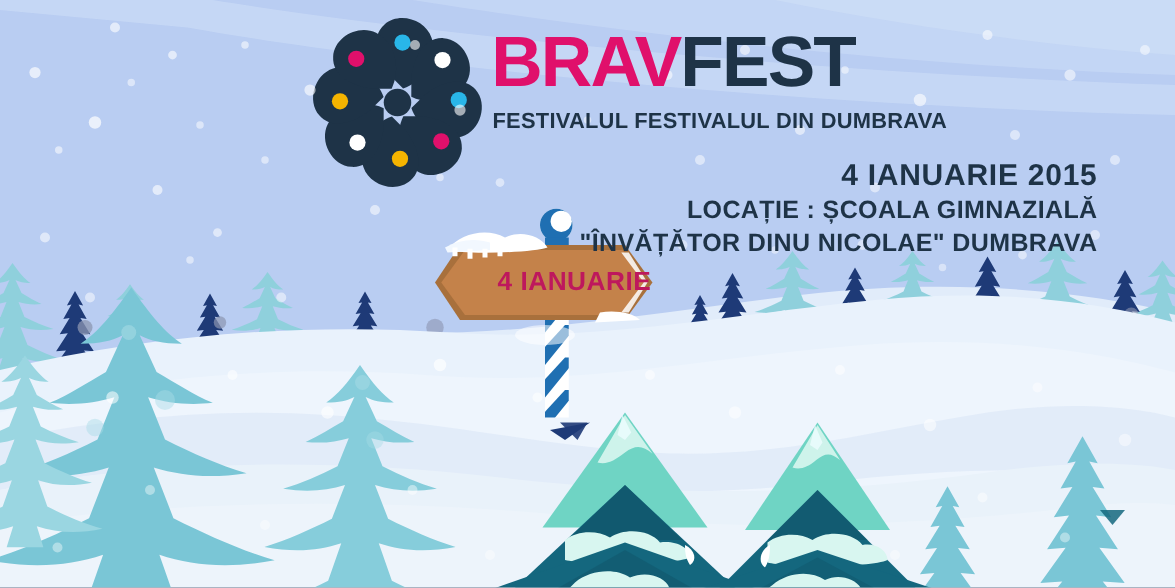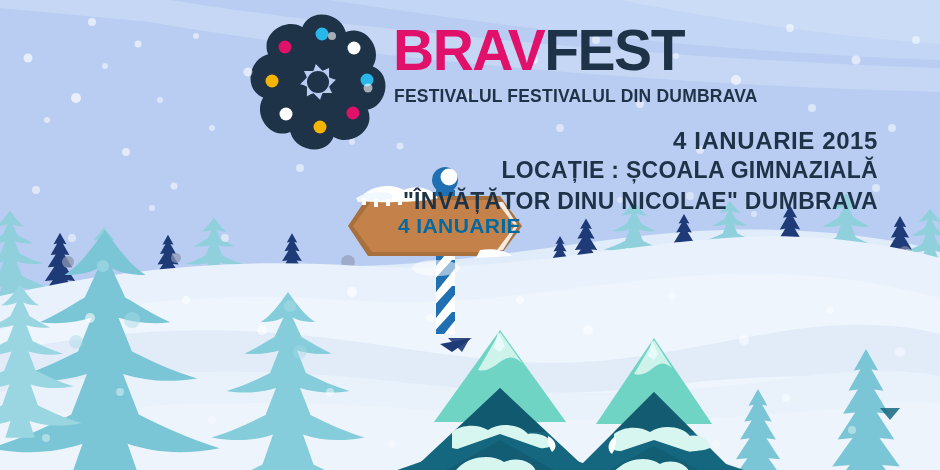--- a/index.html
+++ b/index.html
@@ -36,25 +36,25 @@
     letter-spacing:0.5px; white-space:nowrap;
   }
   #infoblock {
     position:absolute; right:62px; top:126px;
     text-align:right; color:#1e3347;
   }
   #infoblock .date {
     font-size:24px; font-weight:bold; letter-spacing:0.6px; line-height:1.22;
   }
   #infoblock .loc1, #infoblock .loc2 {
-    font-size:23px; font-weight:bold; letter-spacing:0.3px; line-height:1.32;
+    font-size:20px; font-weight:bold; letter-spacing:0.3px; line-height:1.32;
   }
   #signtext {
     position:absolute; left:398px; top:214px;
-    font-size:21px; font-weight:bold; color:#0369a1;
+    font-size:21px; font-weight:bold; color:#be185d;
     letter-spacing:0.4px; white-space:nowrap;
   }
 </style>
 </head>
 <body>
 
 <div id="poster">
 
   <svg class="layer" viewBox="0 0 940 470" xmlns="http://www.w3.org/2000/svg">
     <defs>

